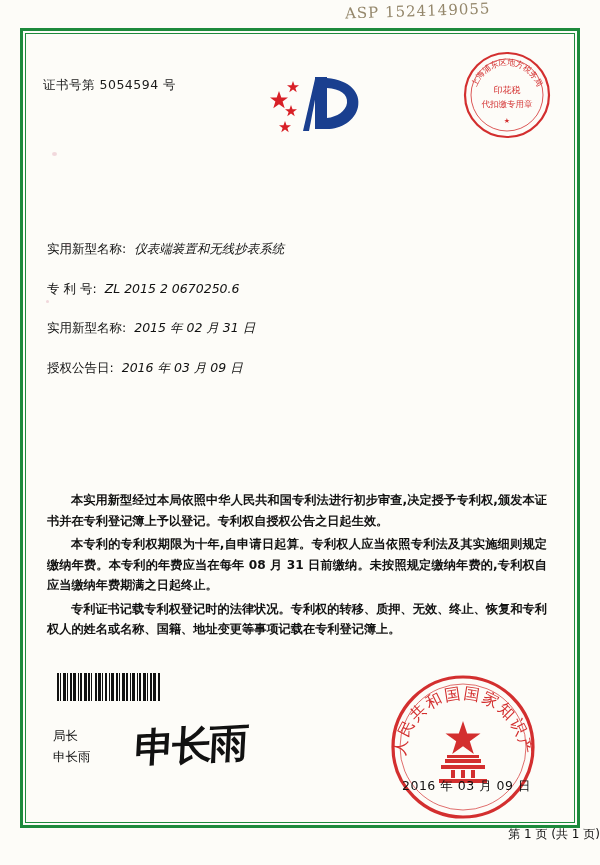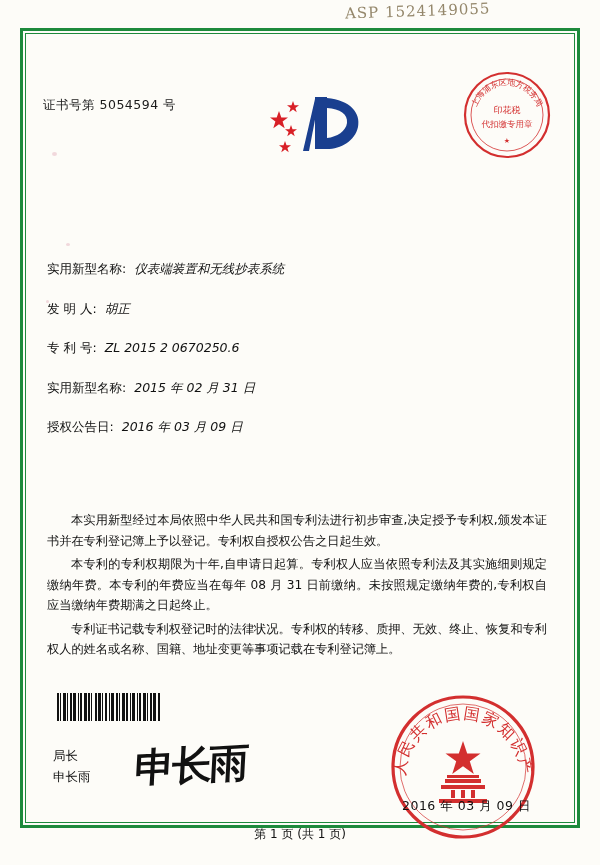--- a/index.html
+++ b/index.html
@@ -48,21 +48,20 @@
     box-sizing: border-box;
   }
 
   .page {
     position: absolute;
     left: 25px;
     top: 33px;
     width: 550px;
     height: 802px;
     box-sizing: border-box;
-    margin-top: 20px;
   }
 
   
   .cert-no {
     position: absolute;
     left: 18px;
     top: 44px;
     font-family: "DejaVu Sans", sans-serif;
     font-size: 12.5px;
     color: #1a1a1a;
@@ -127,20 +126,21 @@
   
   .paragraphs {
     position: absolute;
     left: 22px;
     top: 457px;
     width: 500px;
     font-size: 12.2px;
     line-height: 20.5px;
     color: #111;
     text-align: justify;
+    font-weight: bold;
   }
   .paragraphs p {
     margin: 0 0 3px 0;
     text-indent: 24px;
   }
 
   
   .barcode {
     position: absolute;
     left: 32px;
@@ -192,21 +192,21 @@
     color: #111;
     letter-spacing: .5px;
   }
 
   
   .footer {
     position: absolute;
     left: 0;
     right: 0;
     top: 826px;
-    text-align: center;
+    text-align: right;
     font-size: 12px;
     color: #111;
   }
 
   
   .speck {
     position: absolute;
     background: #e8b9c4;
     opacity: .55;
     border-radius: 50%;
@@ -256,24 +256,20 @@
       <text x="46" y="58" font-size="8.5" fill="#d32f2f" text-anchor="middle" font-family="DejaVu Sans, sans-serif">代扣缴专用章</text>
       <text x="46" y="74" font-size="7" fill="#d32f2f" text-anchor="middle" font-family="DejaVu Sans, sans-serif">★</text>
     </svg>
   </div>
 
 
   <div class="fields">
     <div class="field-row">
       <span class="field-label">实用新型名称:</span>
       <span class="field-value">仪表端装置和无线抄表系统</span>
-    </div>
-    <div class="field-row">
-      <span class="field-label">发 明 人:</span>
-      <span class="field-value">胡正</span>
     </div>
     <div class="field-row">
       <span class="field-label">专 利 号:</span>
       <span class="field-value">ZL 2015 2 0670250.6</span>
     </div>
     <div class="field-row">
       <span class="field-label">实用新型名称:</span>
       <span class="field-value">2015 年 02 月 31 日</span>
     </div>
     <div class="field-row">

